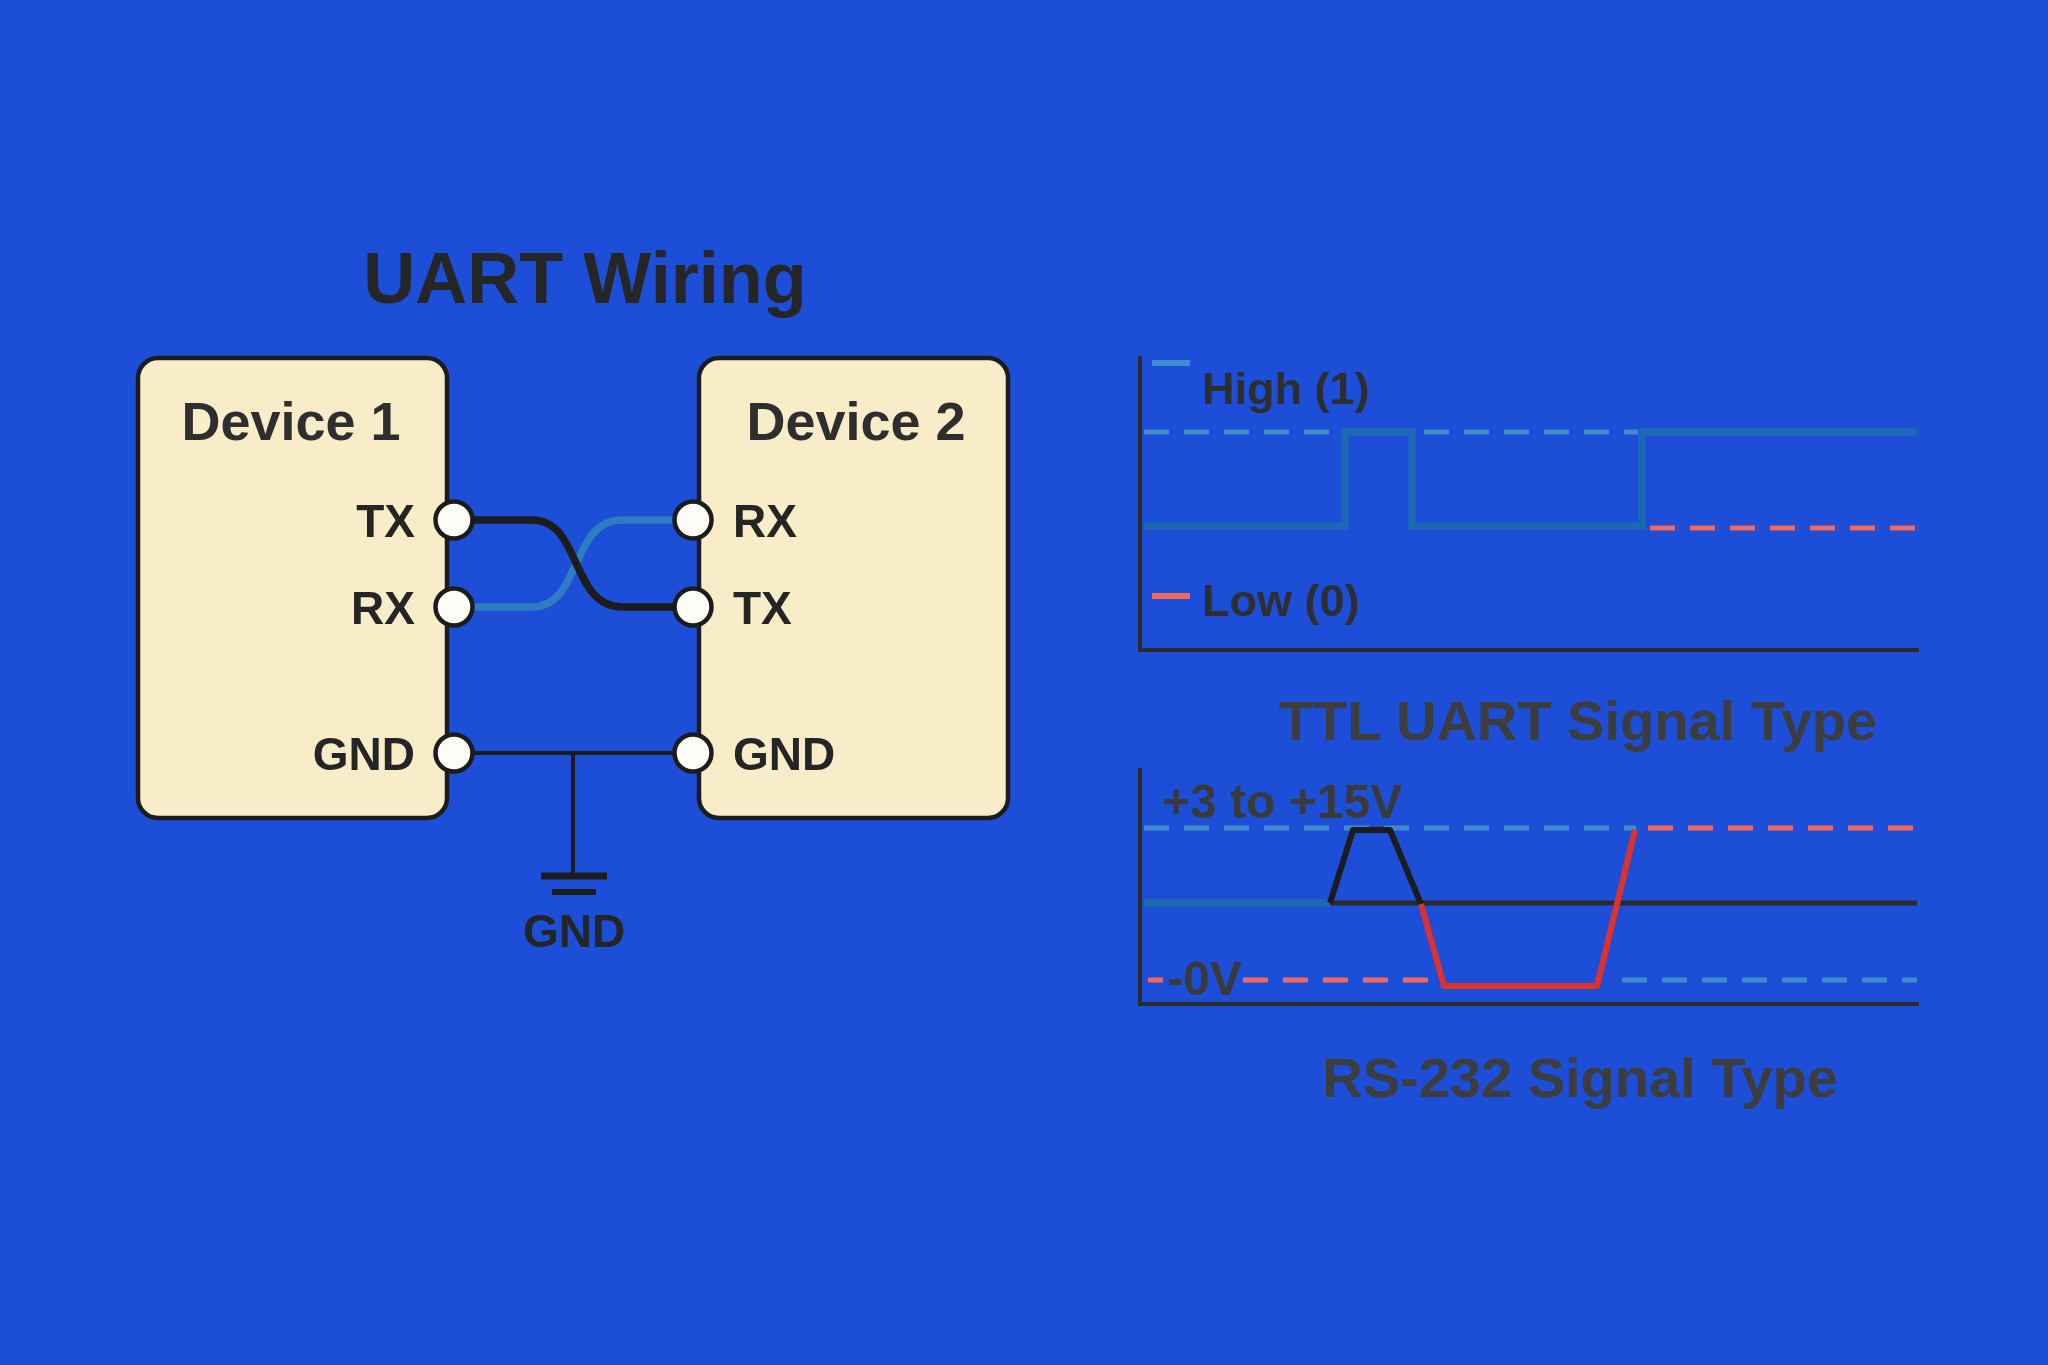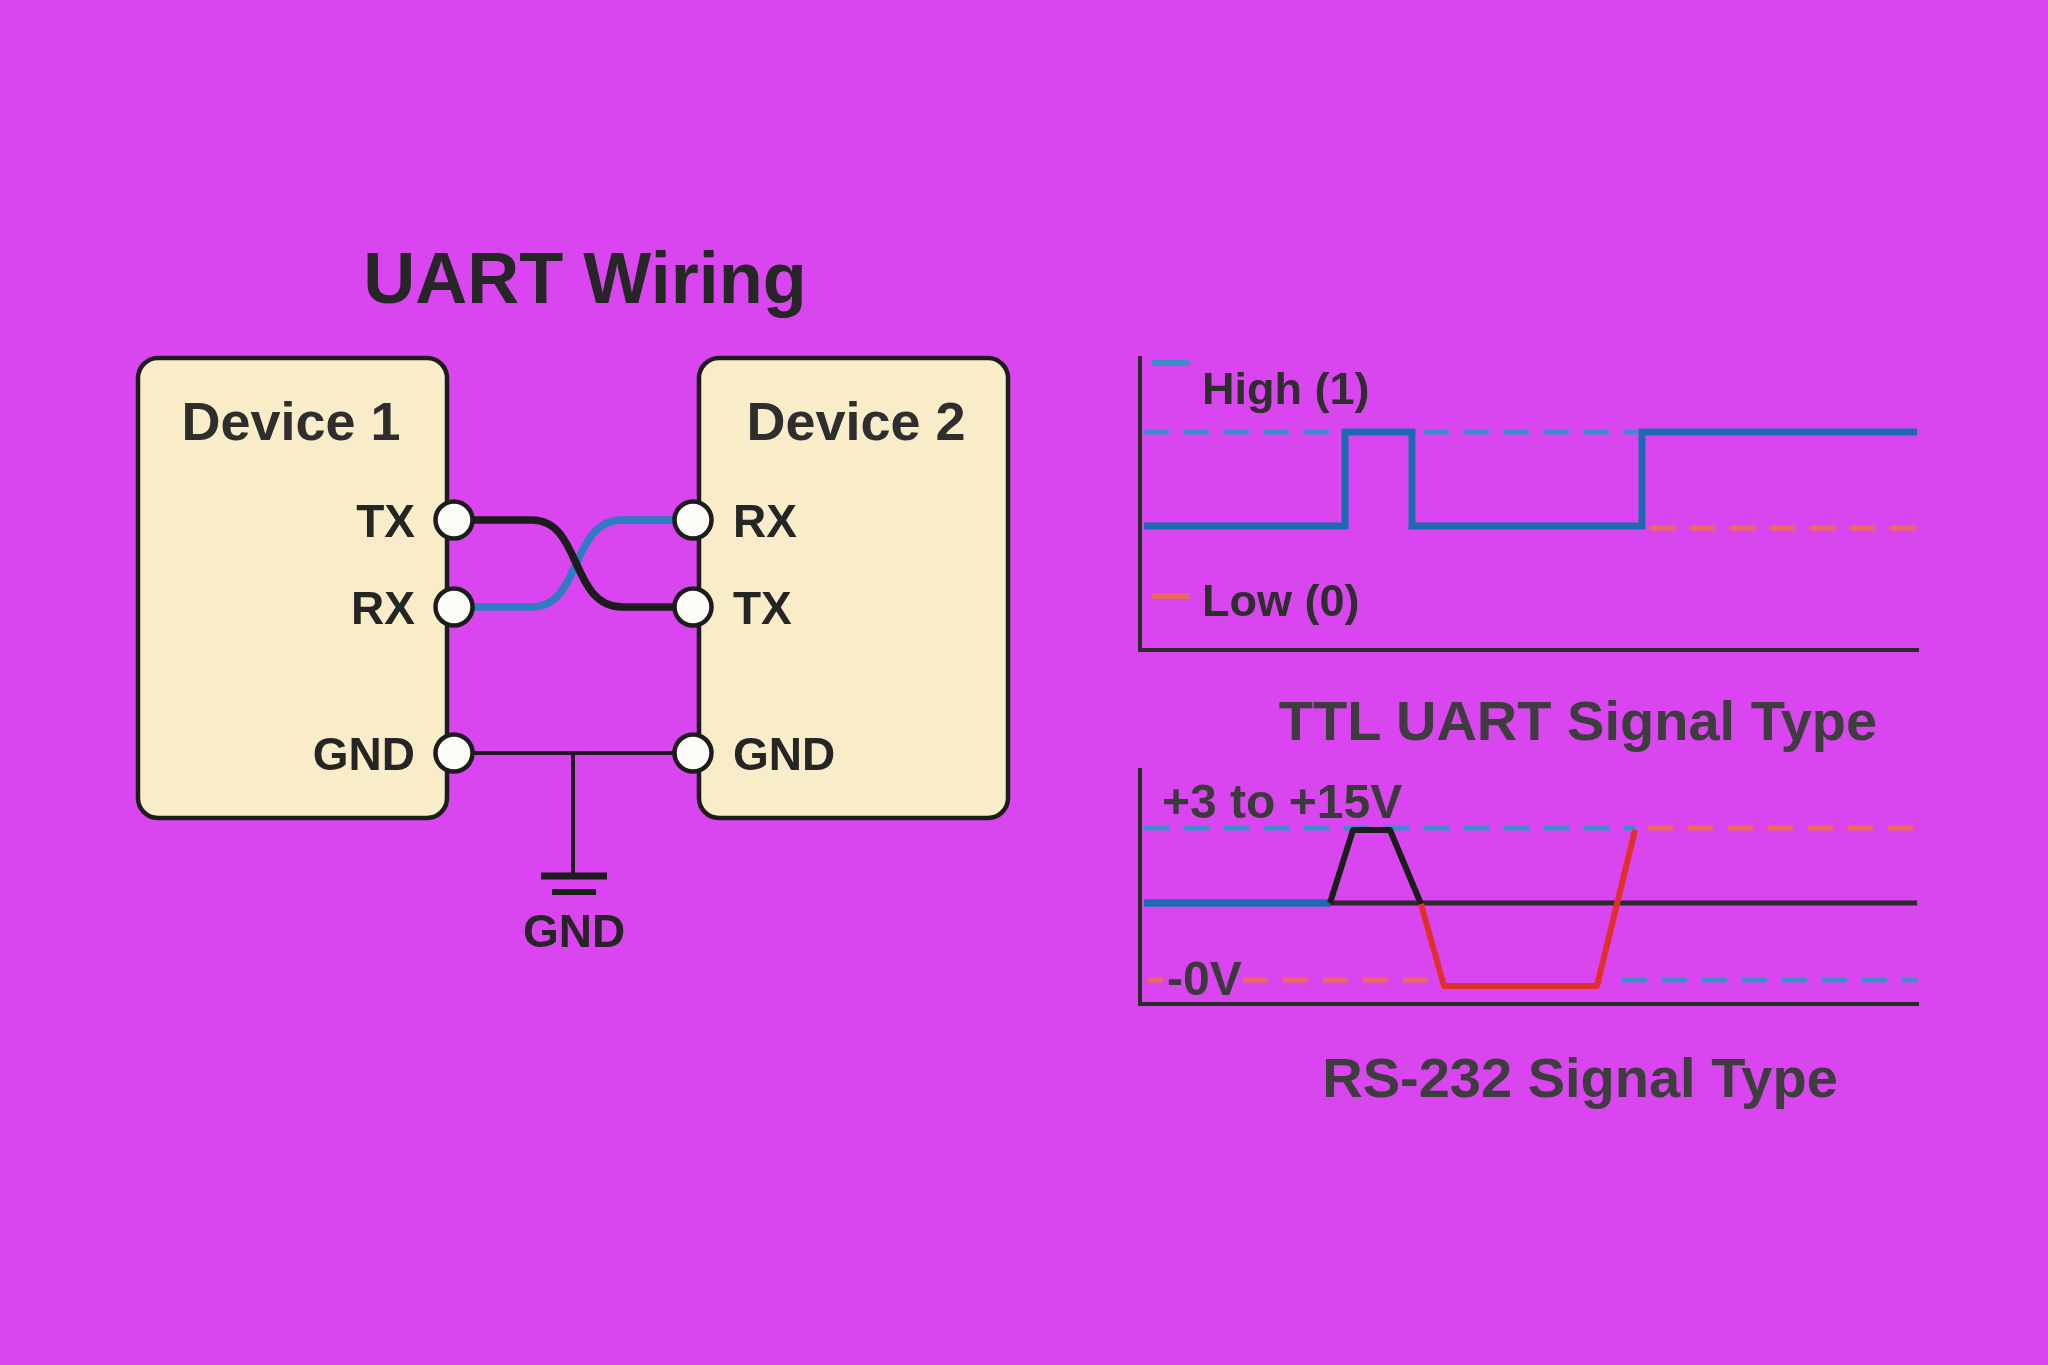--- a/index.html
+++ b/index.html
@@ -4,21 +4,21 @@
 <style>
   html, body {
     margin: 0;
     padding: 0;
     background: #fbfaf8;
   }
   .stage {
     position: relative;
     width: 2048px;
     height: 1365px;
-    background: #d946ef;
+    background: #1d4ed8;
     overflow: hidden;
     font-family: "Liberation Sans", "DejaVu Sans", sans-serif;
   }
   svg { display: block; }
   text {
     font-family: "Liberation Sans", "DejaVu Sans", sans-serif;
     fill: #2b2b2b;
   }
   .main-title   { font-size: 72px; font-weight: 700; fill: #262626; }
   .device-label { font-size: 54px; font-weight: 600; fill: #2e2e2e; }

